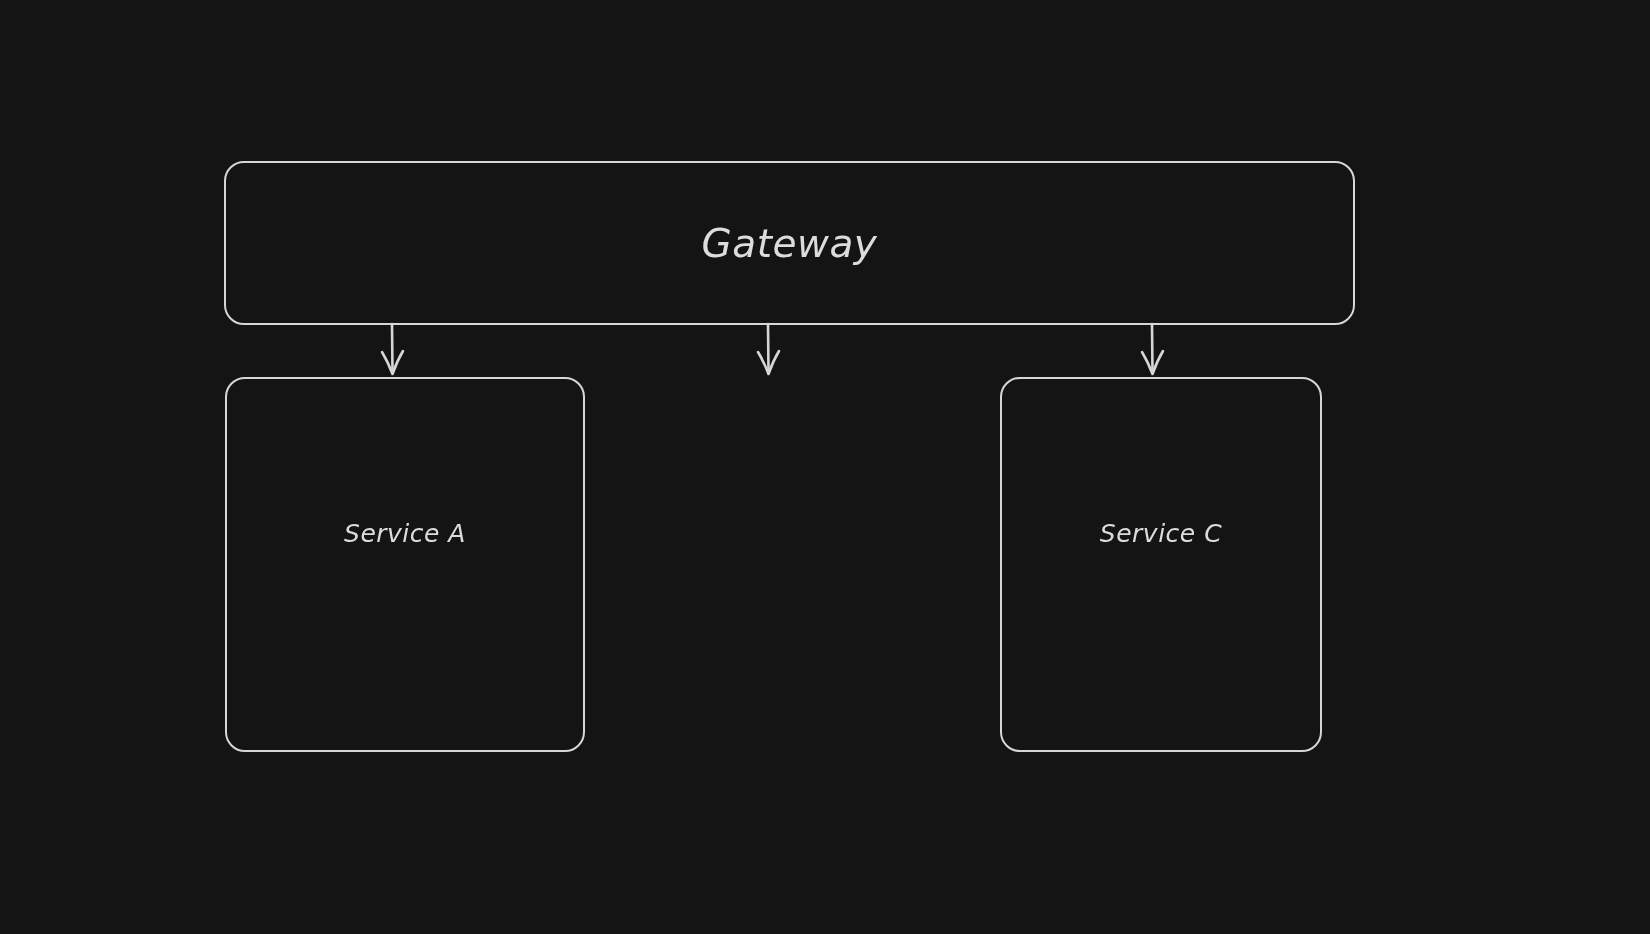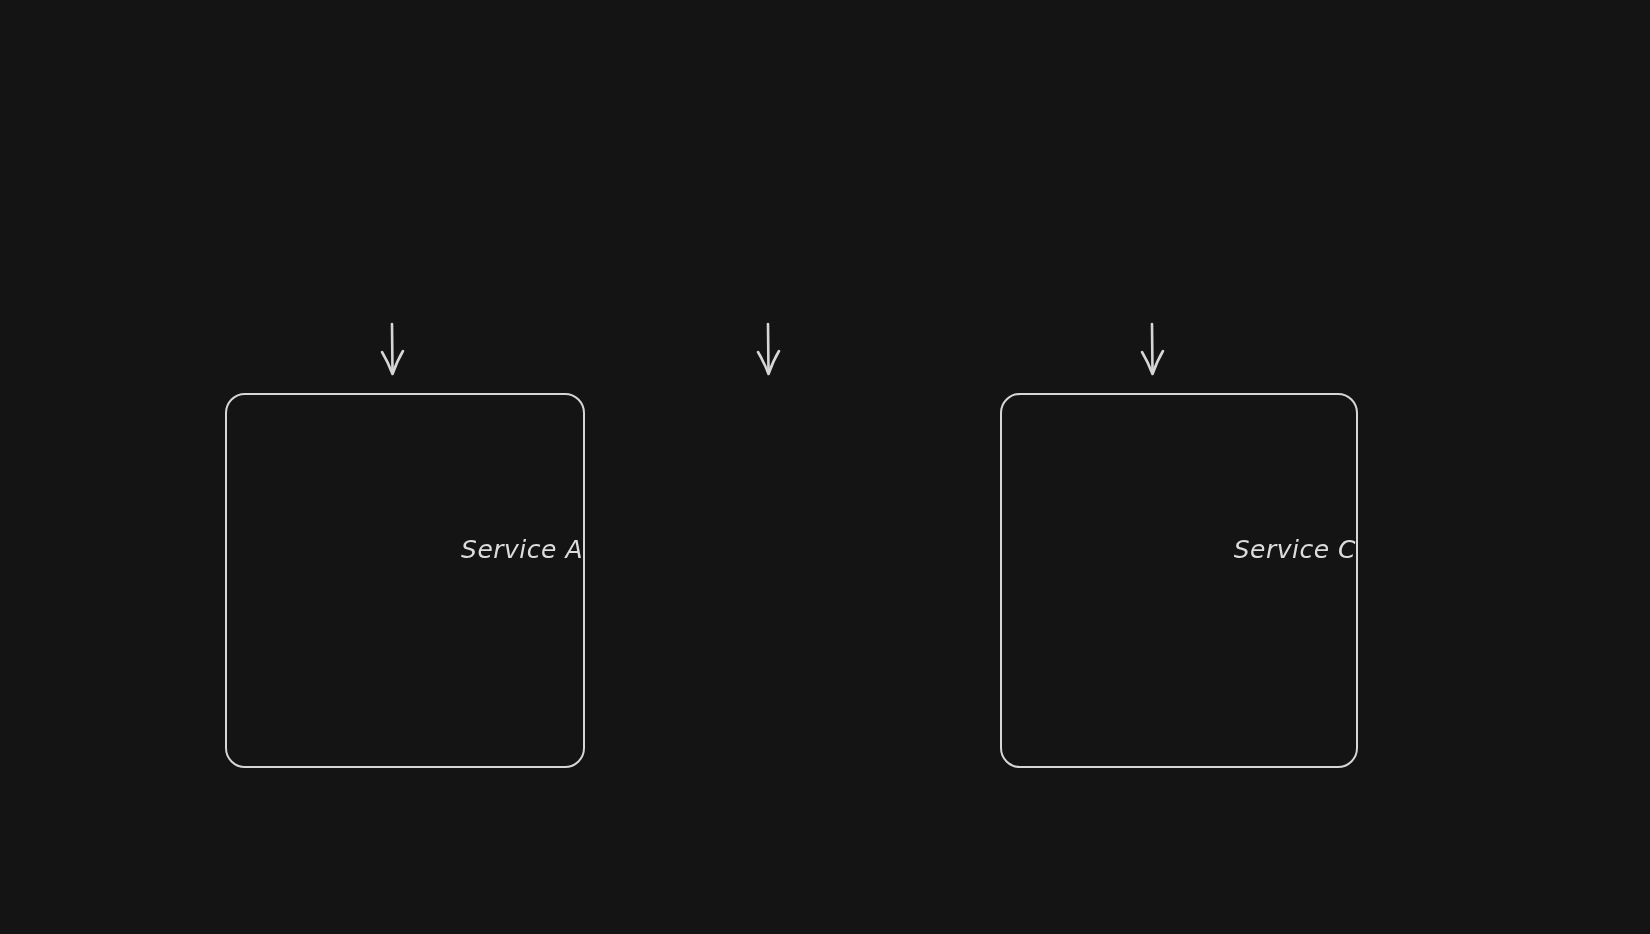--- a/index.html
+++ b/index.html
@@ -50,34 +50,34 @@
     width: 1131px;
     height: 164px;
   }
   #gateway-node .node-label {
     font-size: 39px;
     font-weight: 400;
   }
 
   
   .service-node {
-    top: 393px;
+    top: 377px;
     height: 375px;
     align-items: flex-start;
-    justify-content: flex-end;
+    justify-content: center;
   }
   .service-node .node-label {
     font-size: 25px;
     font-weight: 400;
     margin-top: 140px;
   }
 
   #service-a-node { left: 225px;  width: 360px; }
   #service-b-node { left: 612px;  width: 358px; }
-  #service-c-node { left: 1000px; width: 358px; }
+  #service-c-node { left: 1000px; width: 322px; }
 
   
   #edge-layer {
     position: absolute;
     left: 0;
     top: 0;
     width: 1650px;
     height: 934px;
     pointer-events: none;
   }
@@ -98,20 +98,23 @@
       <path d="M 768 324 L 768.5 372" fill="none" stroke="#d6d6d6" stroke-width="2.6" stroke-linecap="round"></path>
       <path d="M 758 352 Q 764 362 768.5 374 Q 773 361 779 351" fill="none" stroke="#d6d6d6" stroke-width="2.6" stroke-linecap="round" stroke-linejoin="round"></path>
     </g>
 
     <g>
       <path d="M 1152 324 L 1152.5 372" fill="none" stroke="#d6d6d6" stroke-width="2.6" stroke-linecap="round"></path>
       <path d="M 1142 352 Q 1148 362 1152.5 374 Q 1157 361 1163 351" fill="none" stroke="#d6d6d6" stroke-width="2.6" stroke-linecap="round" stroke-linejoin="round"></path>
     </g>
   </svg>
 
+  <div class="node" id="gateway-node">
+    <span class="node-label">Gateway</span>
+  </div>
 
   <div class="node service-node" id="service-a-node">
     <span class="node-label">Service A</span>
   </div>
 
 
   <div class="node service-node" id="service-c-node">
     <span class="node-label">Service C</span>
   </div>
 

